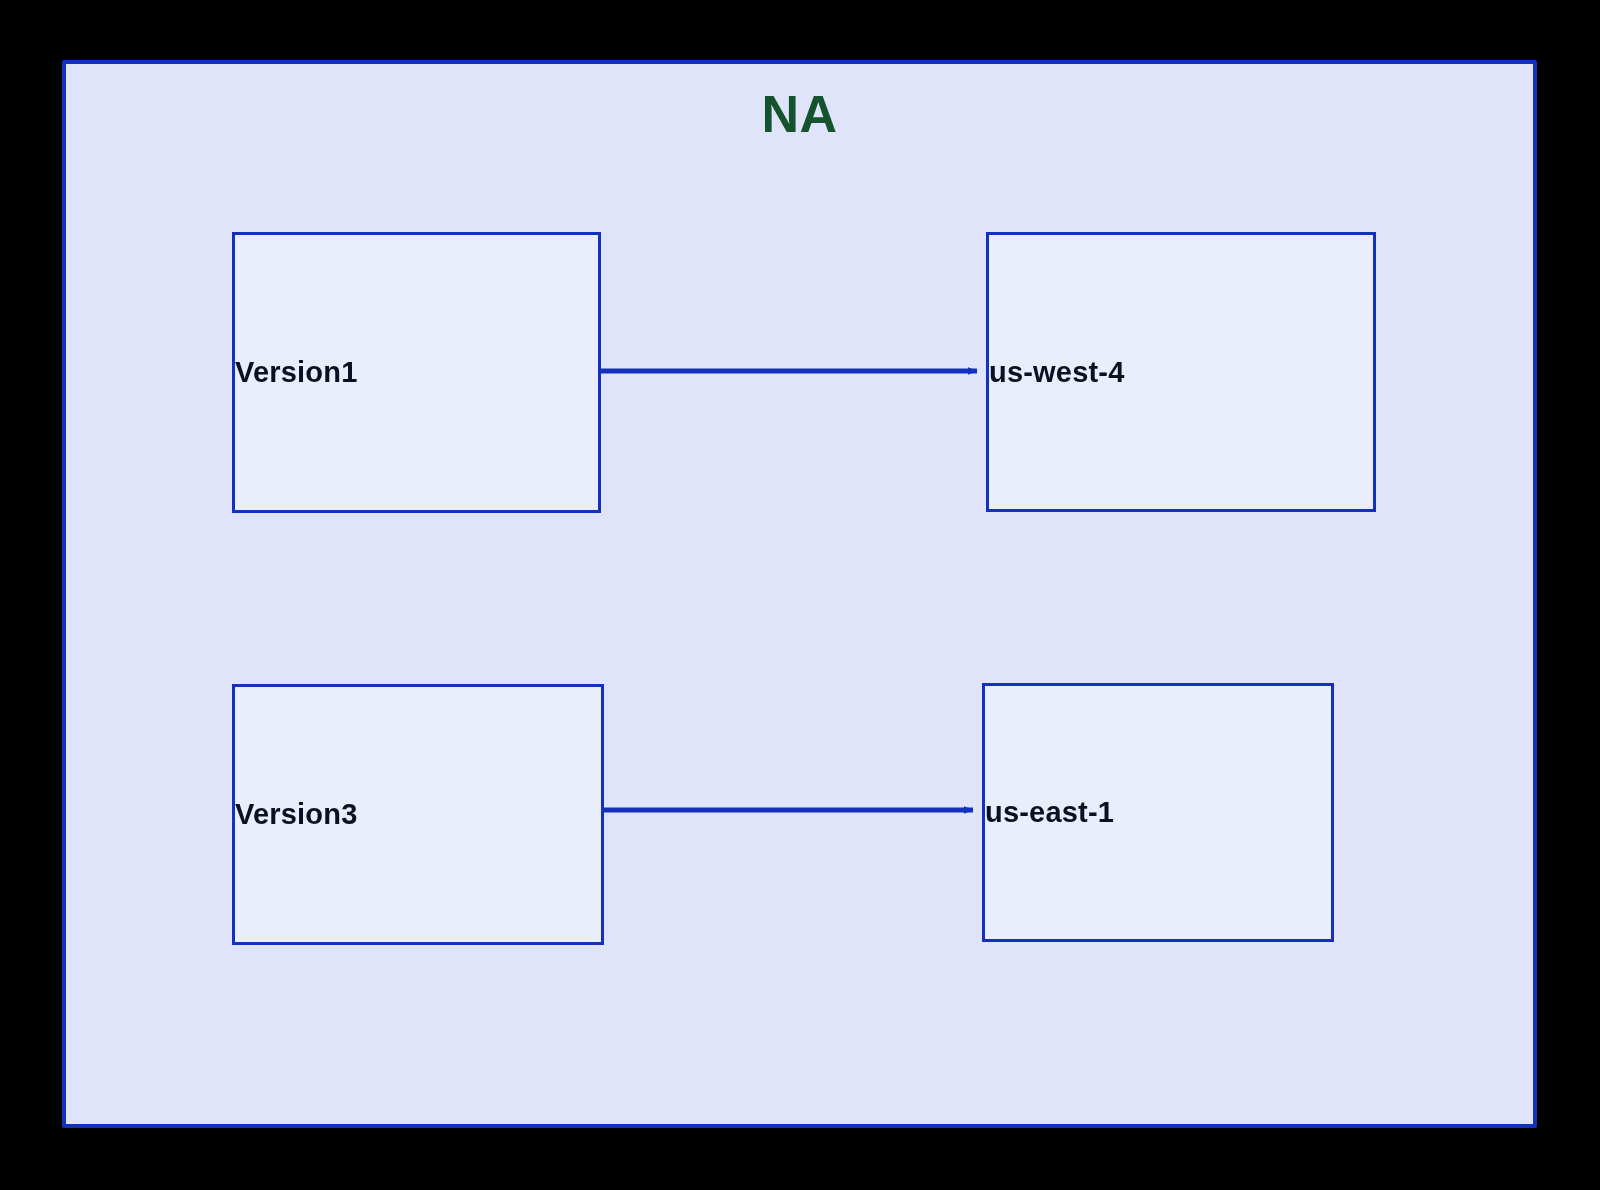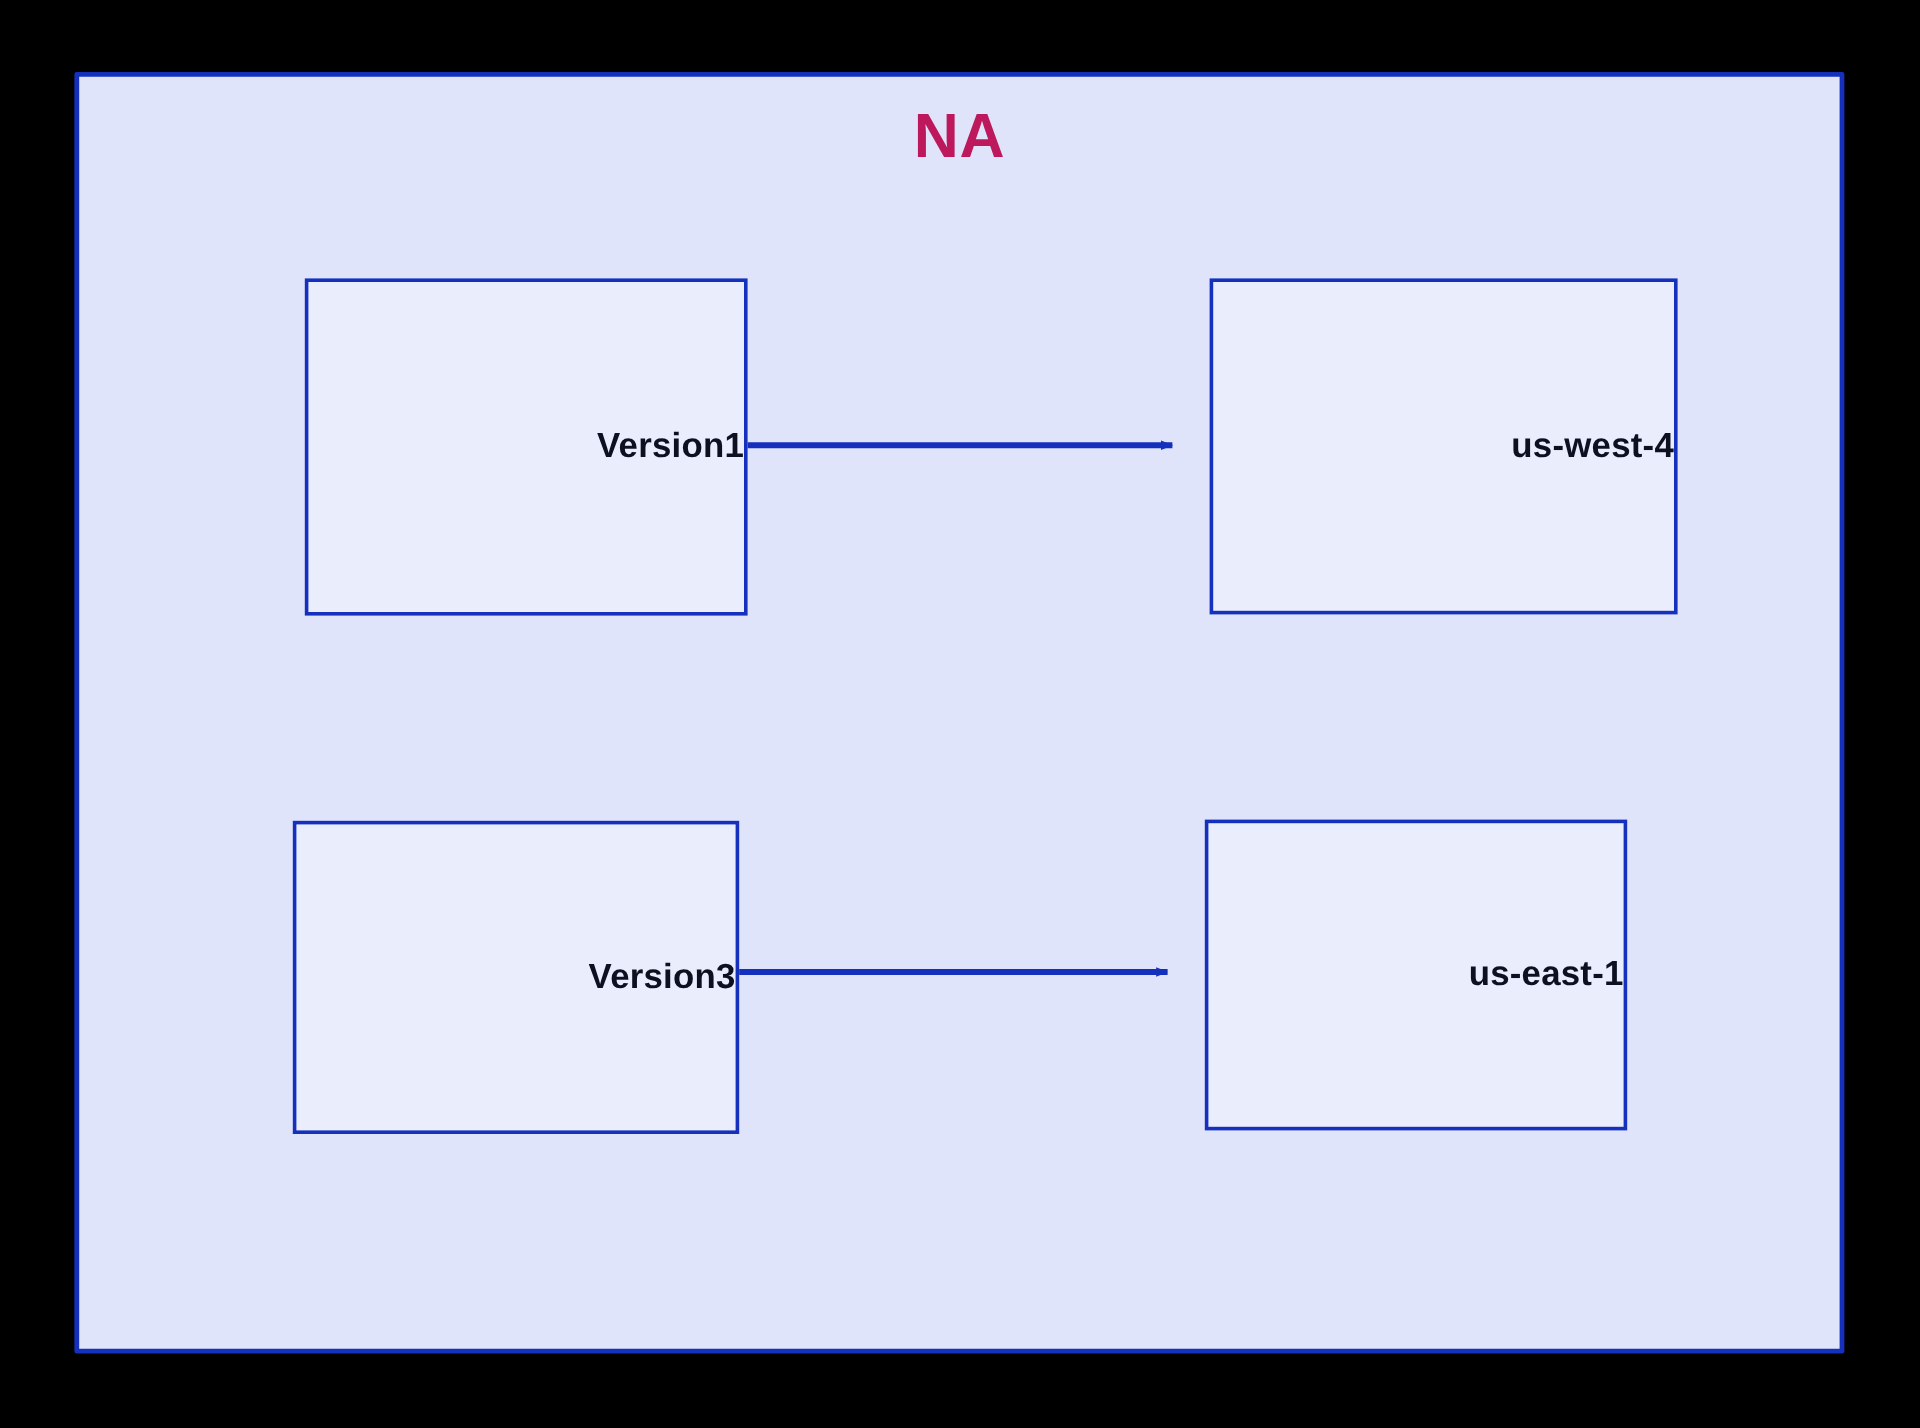--- a/index.html
+++ b/index.html
@@ -37,50 +37,49 @@
 
   .region-title {
     position: absolute;
     left: 0;
     top: 22px;
     width: 100%;
     text-align: center;
     font-size: 52px;
     font-weight: 700;
     letter-spacing: 0.5px;
-    color: #be185d;
+    color: #14532d;
     font-family: "Liberation Sans", sans-serif;
     line-height: 1.1;
   }
 
   
   .node {
     position: absolute;
     box-sizing: border-box;
     background: #e9edfc;
     border: 3px solid #1430bd;
     display: flex;
     align-items: center;
-    justify-content: flex-end;
-    margin-left: 22px;
+    justify-content: flex-start;
   }
 
   .node-label {
     font-size: 29px;
     font-weight: 700;
     color: #0d1020;
     font-family: "Liberation Sans", sans-serif;
     white-space: nowrap;
     letter-spacing: 0.2px;
   }
 
   
   .node-version1   { left: 166px; top: 168px; width: 369px; height: 281px; }
   .node-uswest1    { left: 920px; top: 168px; width: 390px; height: 280px; }
-  .node-version3   { left: 156px; top: 620px; width: 372px; height: 261px; }
+  .node-version3   { left: 166px; top: 620px; width: 372px; height: 261px; }
   .node-useast1    { left: 916px; top: 619px; width: 352px; height: 259px; }
 
   
   .edges {
     position: absolute;
     left: 0;
     top: 0;
     width: 100%;
     height: 100%;
     overflow: visible;

